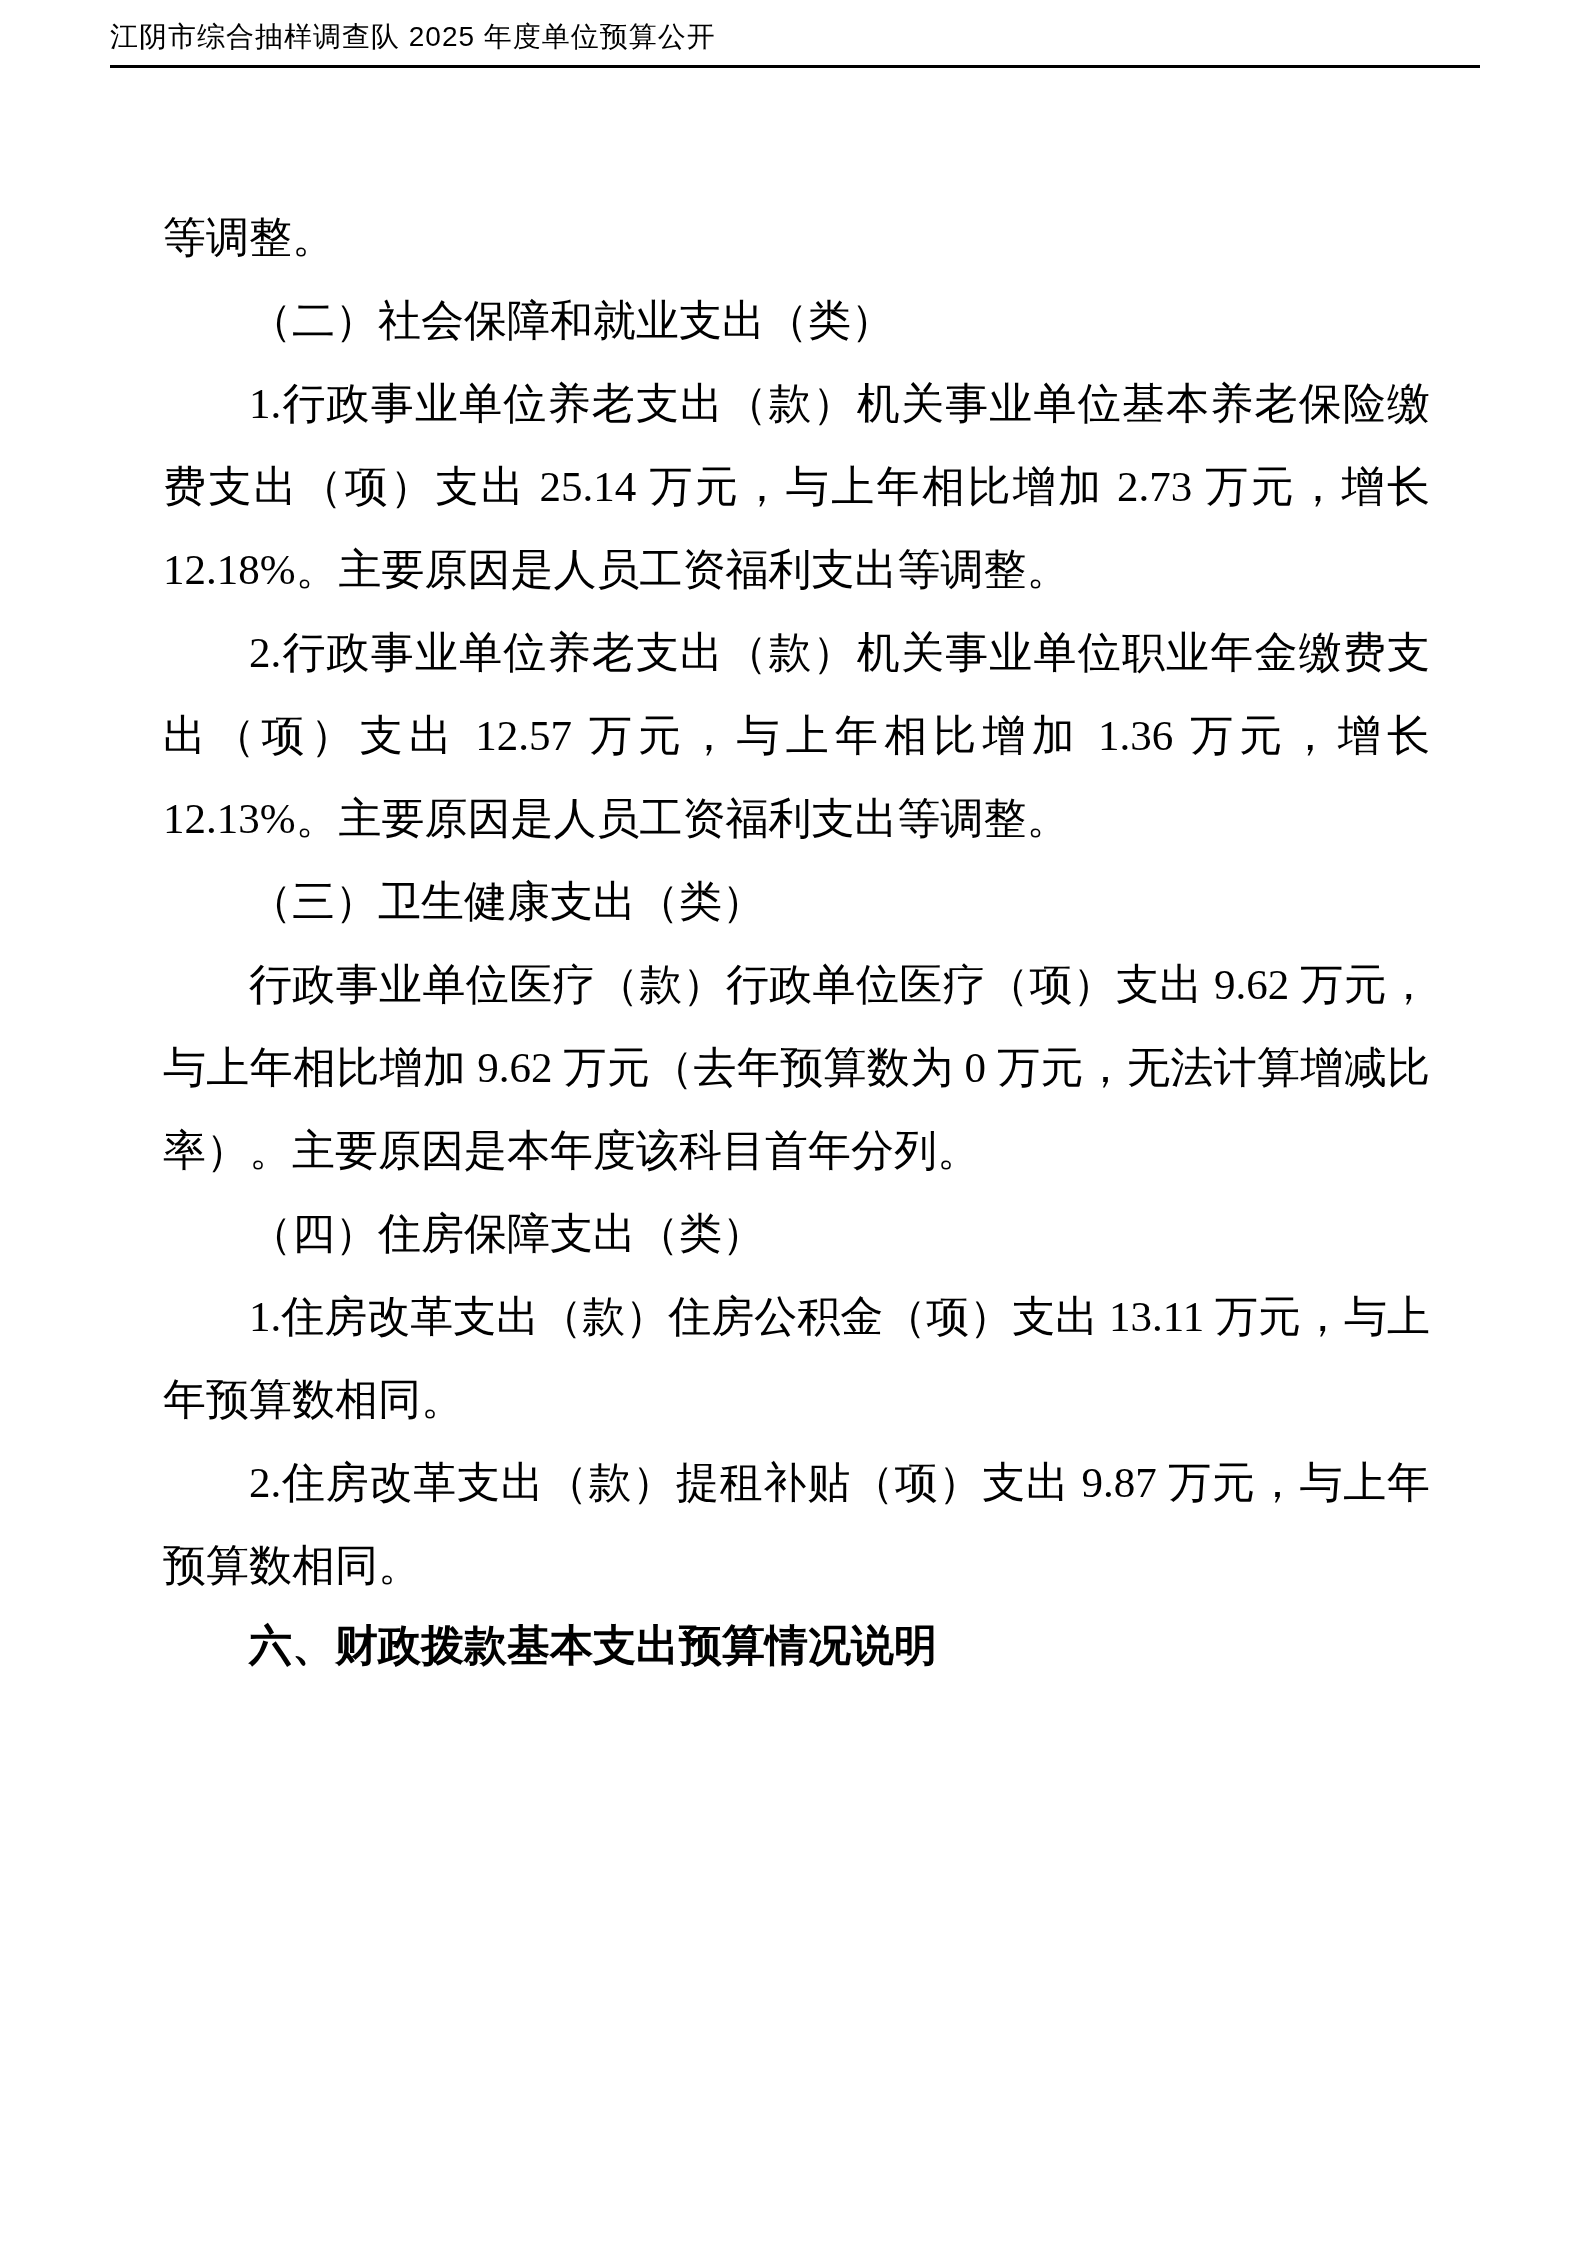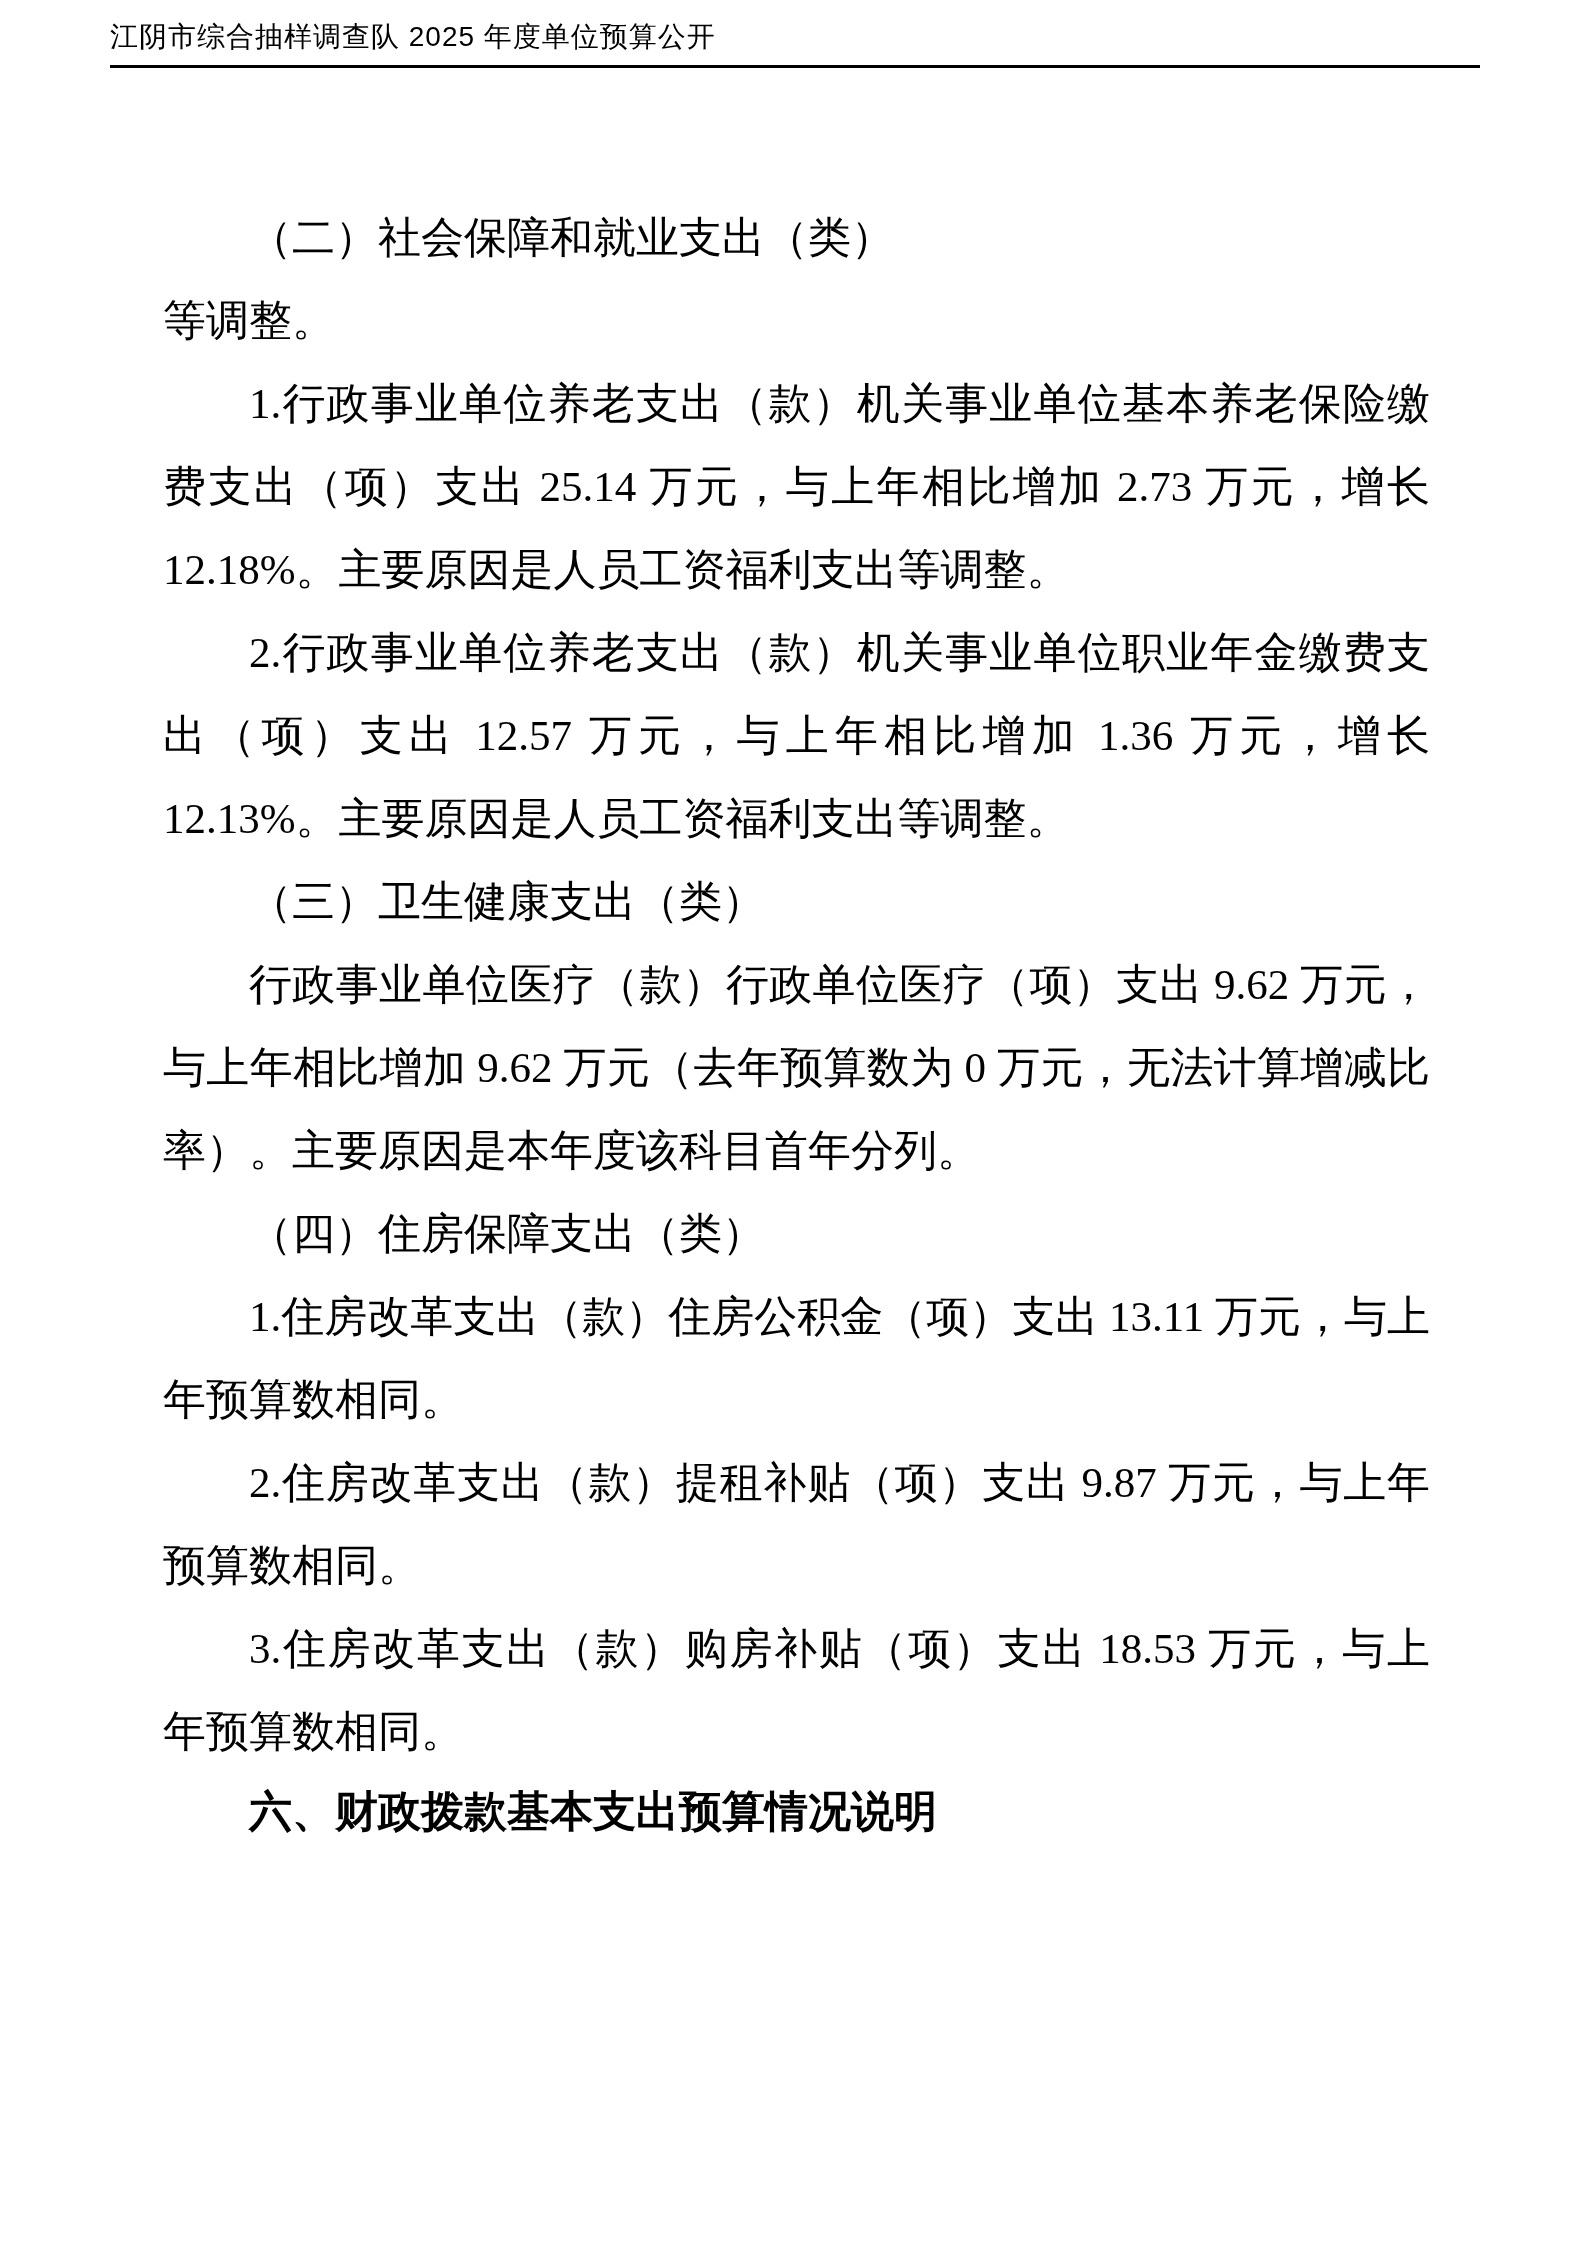--- a/index.html
+++ b/index.html
@@ -70,28 +70,27 @@
 </head>
 <body>
 
 <div class="page">
 
   <div class="header">江阴市综合抽样调查队 2025 年度单位预算公开</div>
 
   <div class="header-rule"></div>
 
   <div class="doc-body">
+      <p class="para">等调整。</p>
       <p class="para indent">（二）社会保障和就业支出（类）</p>
-      <p class="para">等调整。</p>
       <p class="para indent">1.行政事业单位养老支出（款）机关事业单位基本养老保险缴费支出（项）支出 25.14 万元，与上年相比增加 2.73 万元，增长 12.18%。主要原因是人员工资福利支出等调整。</p>
       <p class="para indent">2.行政事业单位养老支出（款）机关事业单位职业年金缴费支出（项）支出 12.57 万元，与上年相比增加 1.36 万元，增长 12.13%。主要原因是人员工资福利支出等调整。</p>
       <p class="para indent">（三）卫生健康支出（类）</p>
       <p class="para indent">行政事业单位医疗（款）行政单位医疗（项）支出 9.62 万元，与上年相比增加 9.62 万元（去年预算数为 0 万元，无法计算增减比率）。主要原因是本年度该科目首年分列。</p>
       <p class="para indent">（四）住房保障支出（类）</p>
       <p class="para indent">1.住房改革支出（款）住房公积金（项）支出 13.11 万元，与上年预算数相同。</p>
       <p class="para indent">2.住房改革支出（款）提租补贴（项）支出 9.87 万元，与上年预算数相同。</p>
-      <p class="para indent">3.住房改革支出（款）购房补贴（项）支出 18.53 万元，与上年预算数相同。</p>
       <p class="para indent bold">六、财政拨款基本支出预算情况说明</p>
     </div>
 
   <div class="footer">- 26 -</div>
 
 </div>
 
 </body></html>

